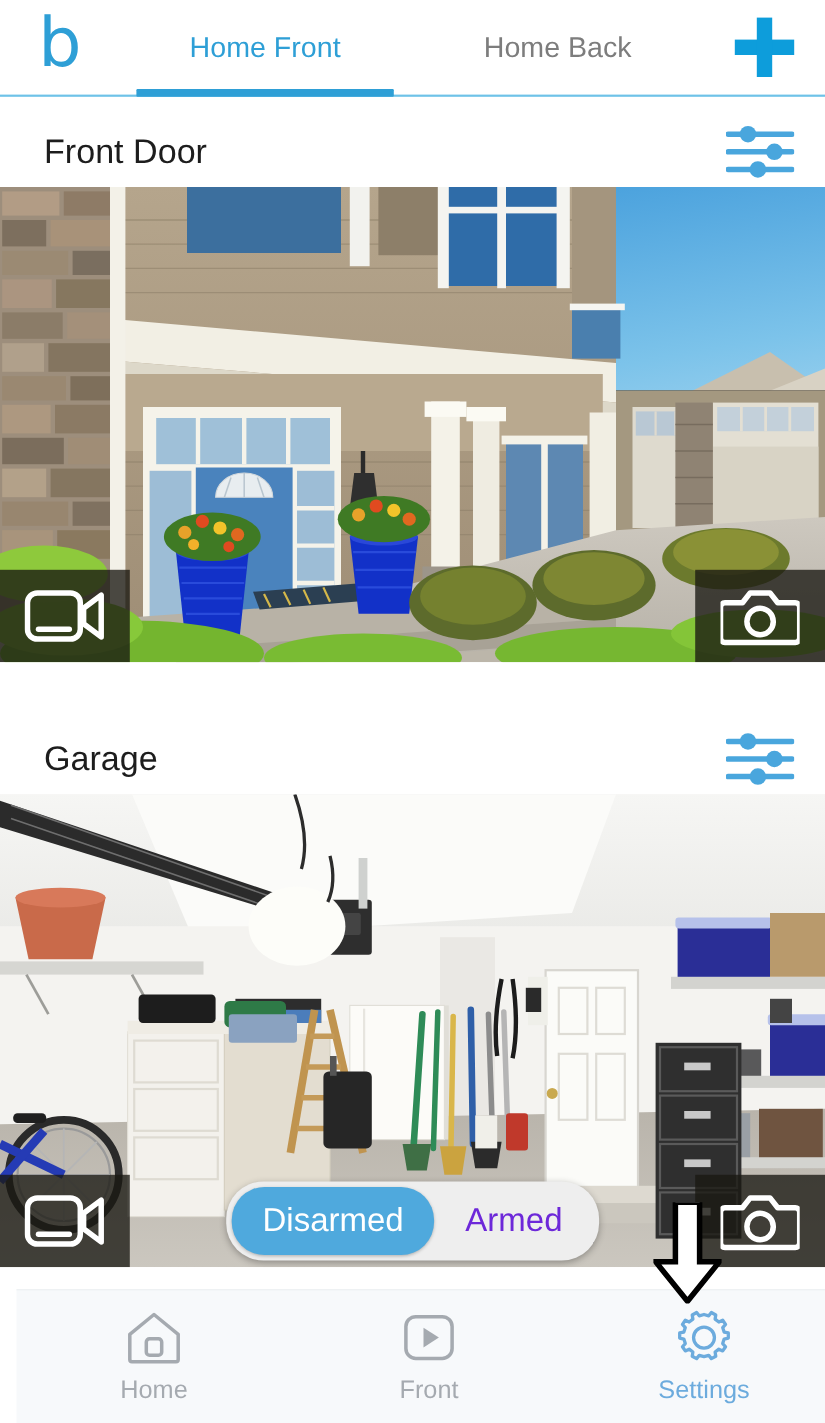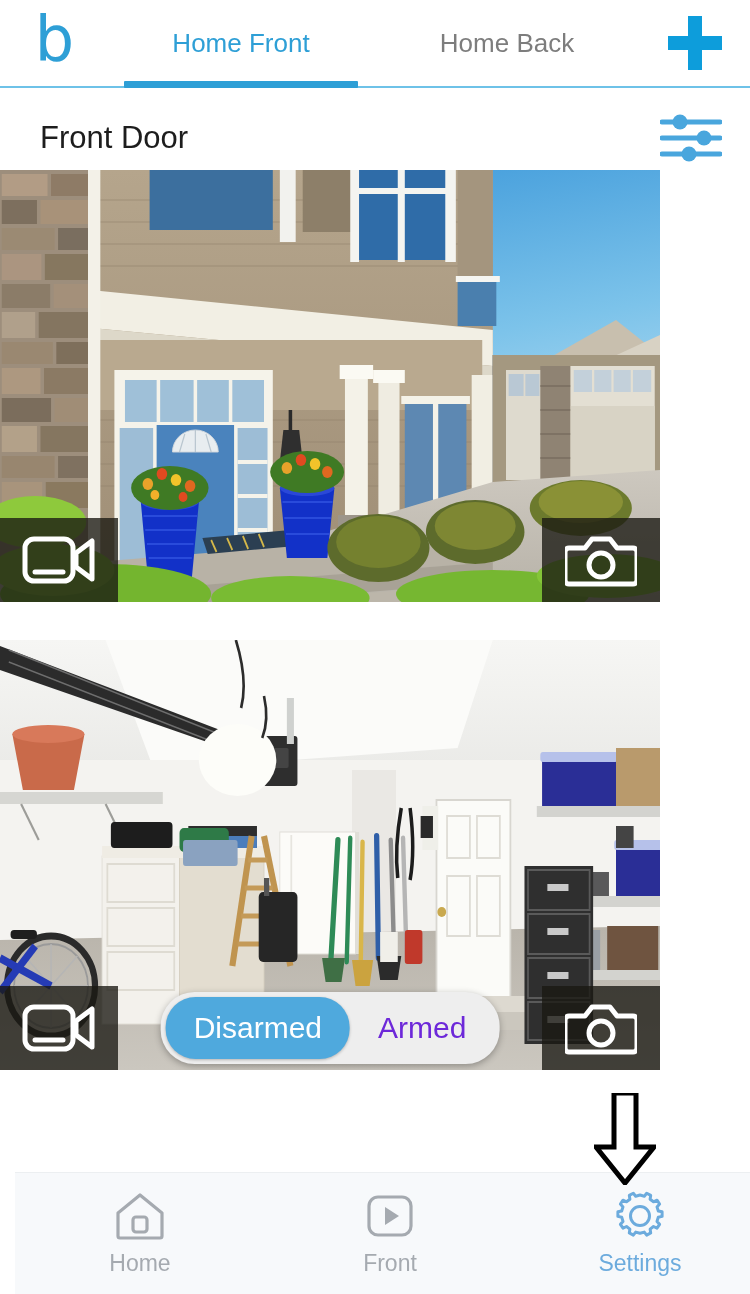--- a/index.html
+++ b/index.html
@@ -93,21 +93,21 @@
   }
   .cam-title {
     font-size: 31px;
     color: #1d1d1d;
     font-weight: 400;
   }
   .sliders-icon { width: 62px; height: 52px; display: block; }
 
   .cam-view {
     position: relative;
-    width: 660px;
+    width: 750px;
     overflow: hidden;
   }
   .cam-view.front { height: 432px; }
   .cam-view.garage { height: 430px; }
 
   .overlay-btn {
     position: absolute;
     bottom: 0;
     width: 118px;
     height: 84px;
@@ -454,20 +454,33 @@
           <path d="M4 16 h16 l7 -9 h18 l7 9 h16 a4 4 0 0 1 4 4 v28 a4 4 0 0 1 -4 4 h-64 a4 4 0 0 1 -4 -4 v-28 a4 4 0 0 1 4 -4 z" fill="none" stroke="#ffffff" stroke-width="5" stroke-linejoin="round"></path>
           <circle cx="36" cy="33" r="12" fill="none" stroke="#ffffff" stroke-width="5"></circle>
         </svg>
       </div>
     </div>
   </div>
 
   <div class="gap"></div>
 
   <div class="camera-card">
+    <div class="cam-header">
+      <div class="cam-title">Garage</div>
+      <div>
+        <svg class="sliders-icon" viewBox="0 0 62 52">
+          <line x1="2" y1="10" x2="60" y2="10" stroke="#49a6dd" stroke-width="5" stroke-linecap="round"></line>
+          <line x1="2" y1="26" x2="60" y2="26" stroke="#49a6dd" stroke-width="5" stroke-linecap="round"></line>
+          <line x1="2" y1="42" x2="60" y2="42" stroke="#49a6dd" stroke-width="5" stroke-linecap="round"></line>
+          <circle cx="20" cy="10" r="7.5" fill="#49a6dd"></circle>
+          <circle cx="44" cy="26" r="7.5" fill="#49a6dd"></circle>
+          <circle cx="29" cy="42" r="7.5" fill="#49a6dd"></circle>
+        </svg>
+      </div>
+    </div>
 
     <div class="cam-view garage">
       <div class="scene">
         <svg viewBox="0 0 750 430" preserveAspectRatio="none">
           <defs>
             <linearGradient id="ceil" x1="0" y1="0" x2="0" y2="1">
               <stop offset="0" stop-color="#f6f6f4"></stop>
               <stop offset="1" stop-color="#e7e7e4"></stop>
             </linearGradient>
             <linearGradient id="floorg" x1="0" y1="0" x2="0" y2="1">

